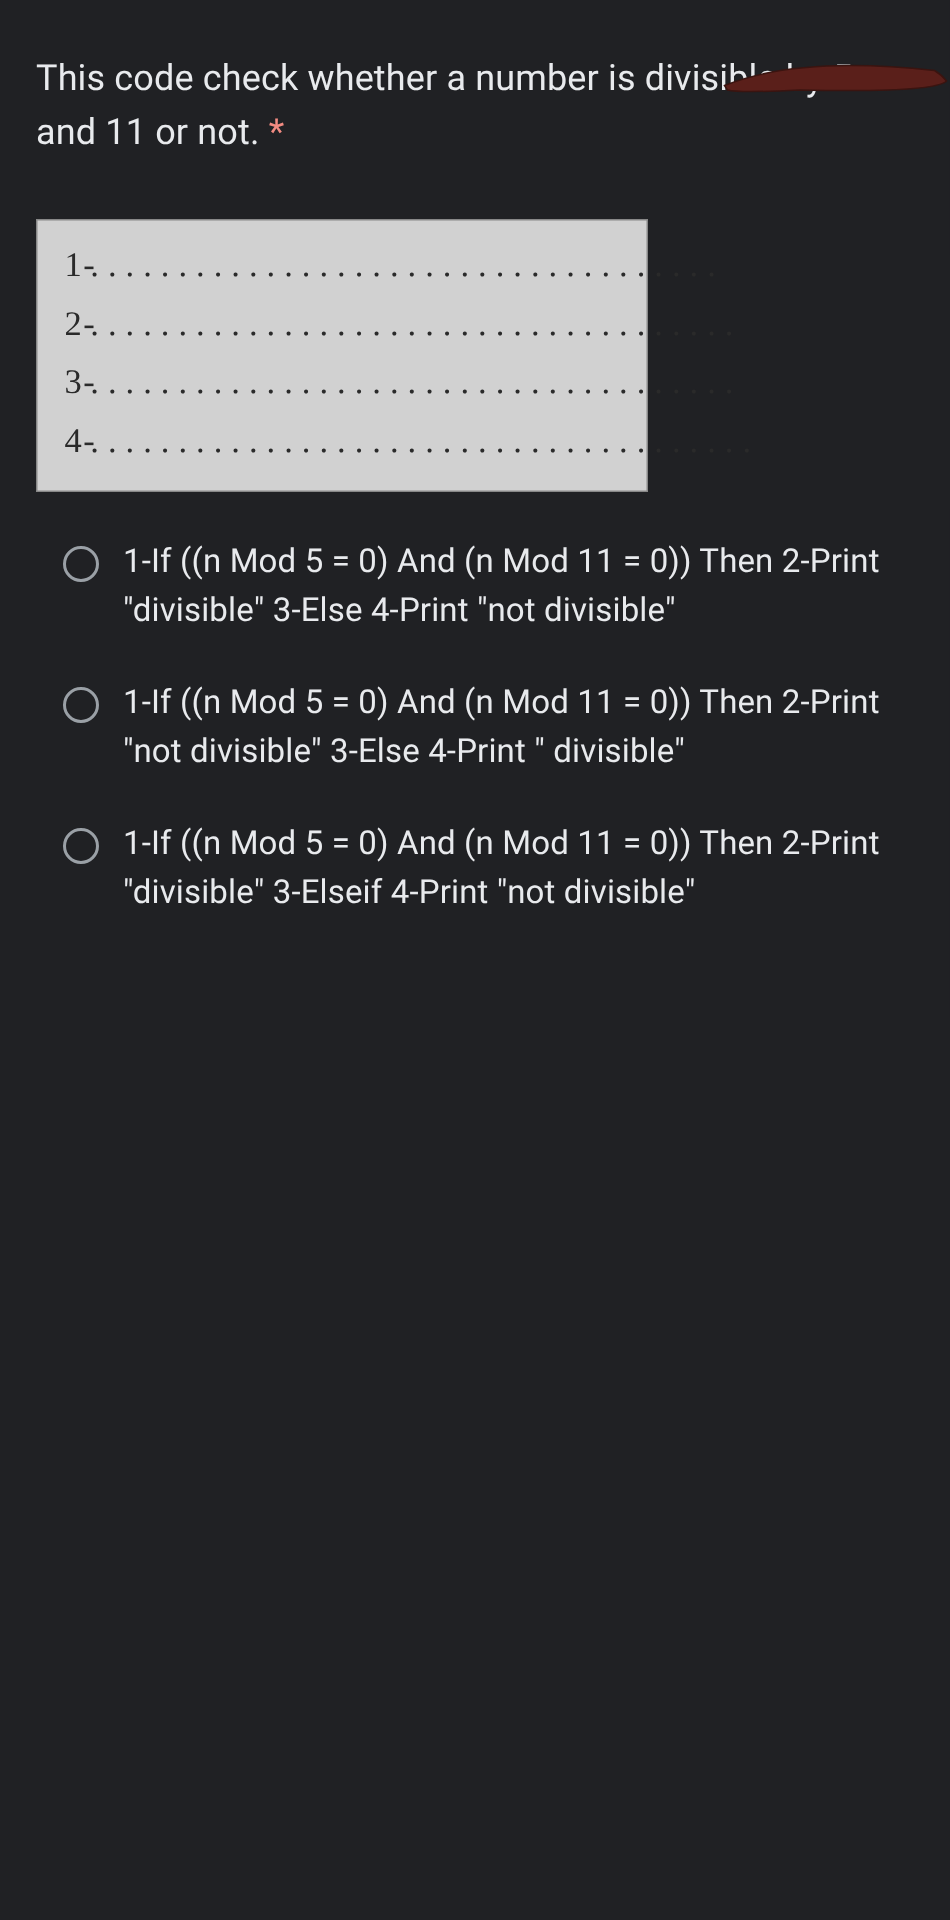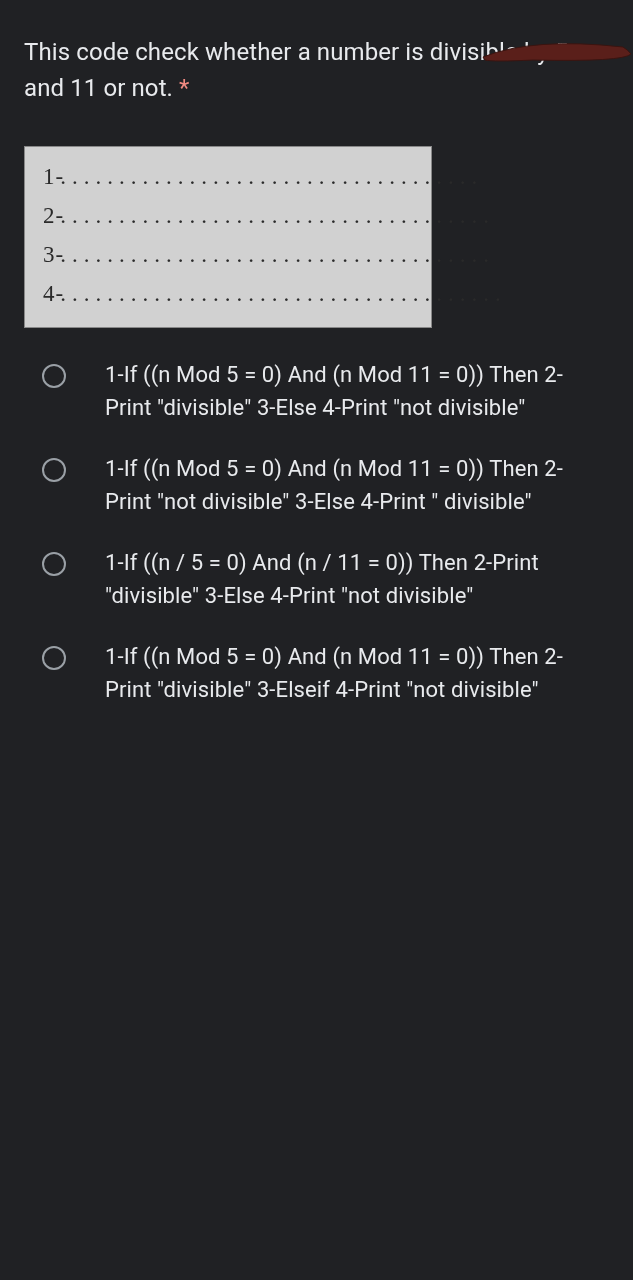--- a/index.html
+++ b/index.html
@@ -53,21 +53,20 @@
       border-radius: 50%;
       margin-top: 6px;
       margin-right: 16px;
       margin-left: 18px;
     }
     .option-label {
       font-size: 22px;
       line-height: 1.5;
       letter-spacing: 0.1px;
       flex: 1;
-      margin-left: 23px;
     }
     .scribble {
       position: absolute;
       top: 32px;
       right: 0;
     }
   </style>
 </head>
 <body>
 
@@ -91,19 +90,15 @@
   <div class="option">
     <div class="radio"></div>
     <div class="option-label">1-If ((n Mod 5 = 0) And (n Mod 11 = 0)) Then 2-Print "divisible" 3-Else 4-Print "not divisible"</div>
   </div>
   <div class="option">
     <div class="radio"></div>
     <div class="option-label">1-If ((n Mod 5 = 0) And (n Mod 11 = 0)) Then 2-Print "not divisible" 3-Else 4-Print " divisible"</div>
   </div>
   <div class="option">
     <div class="radio"></div>
-    <div class="option-label">1-If ((n / 5 = 0) And (n / 11 = 0)) Then 2-Print "divisible" 3-Else 4-Print "not divisible"</div>
-  </div>
-  <div class="option">
-    <div class="radio"></div>
     <div class="option-label">1-If ((n Mod 5 = 0) And (n Mod 11 = 0)) Then 2-Print "divisible" 3-Elseif 4-Print "not divisible"</div>
   </div>
 </div>
 
 </body></html>

